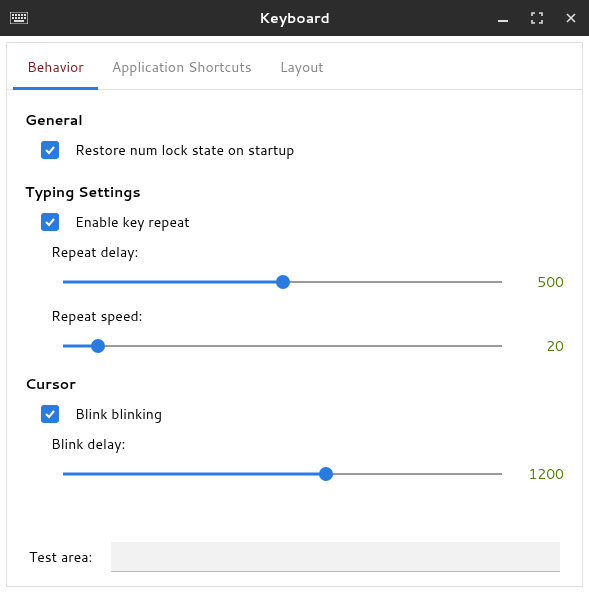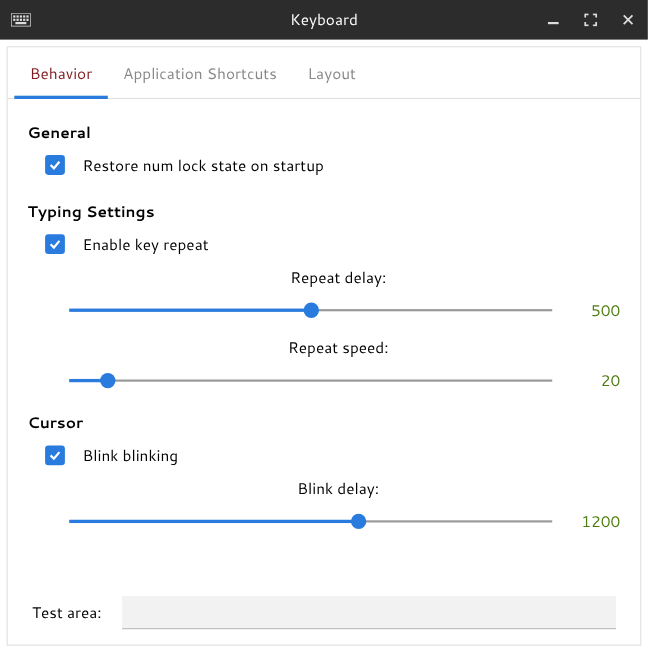--- a/index.html
+++ b/index.html
@@ -26,21 +26,21 @@
     display: flex;
     align-items: center;
     justify-content: center;
     margin-right: 8px;
   }
   .titlebar-title {
     position: absolute;
     left: 0;
     right: 0;
     text-align: center;
-    font-weight: 400;
+    font-weight: 700;
     pointer-events: none;
   }
   .titlebar-controls {
     margin-left: auto;
     display: flex;
     gap: 18px;
     align-items: center;
   }
   .tb-btn {
     width: 16px;
@@ -107,21 +107,20 @@
   .checkbox.checked {
     background: #2a7bde;
   }
   .checkbox.checked svg { display: block; }
   .slider-block {
     padding-left: 26px;
     margin-bottom: 14px;
   }
   .slider-label {
     margin-bottom: 10px;
-    text-align: center;
   }
   .slider-track-row {
     display: flex;
     align-items: center;
     gap: 18px;
     padding-left: 12px;
   }
   .slider {
     position: relative;
     height: 16px;

